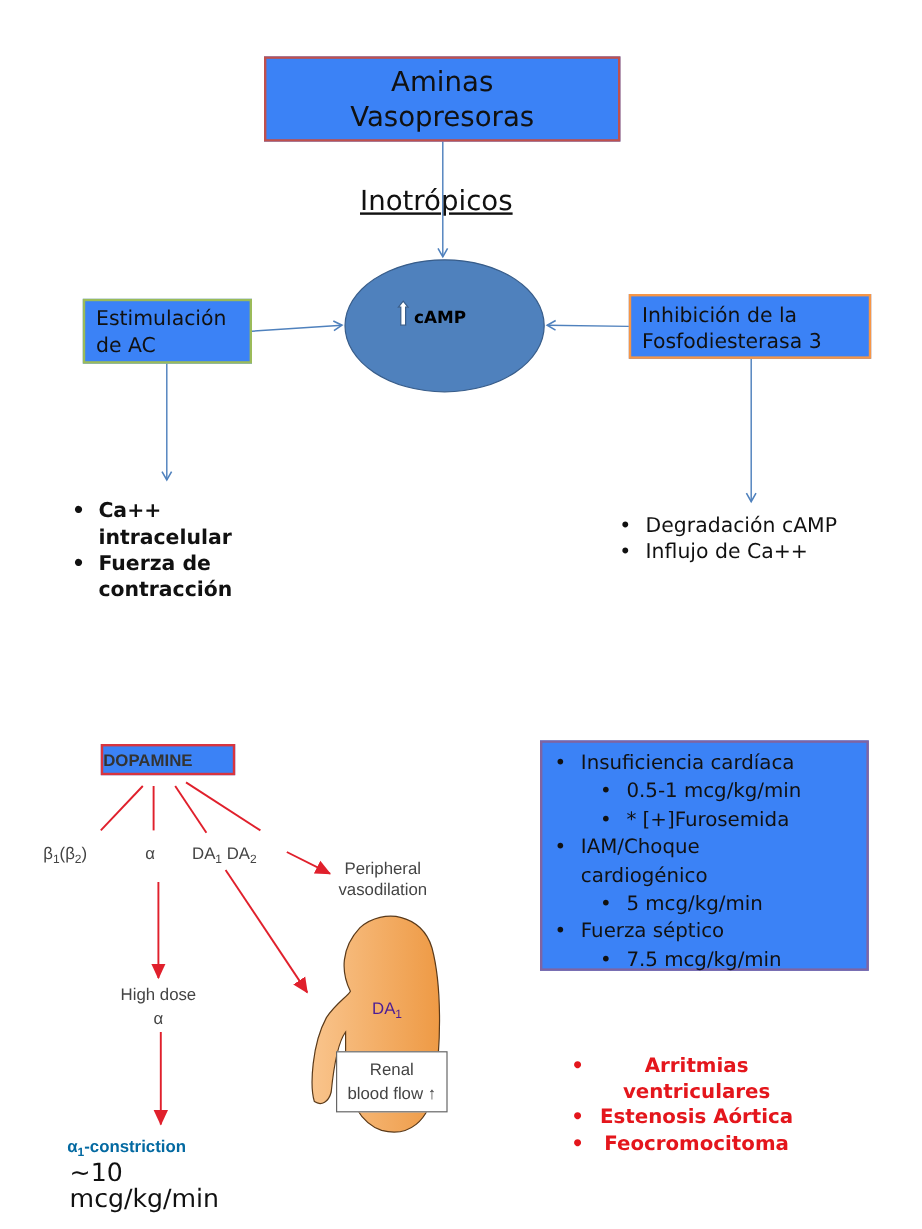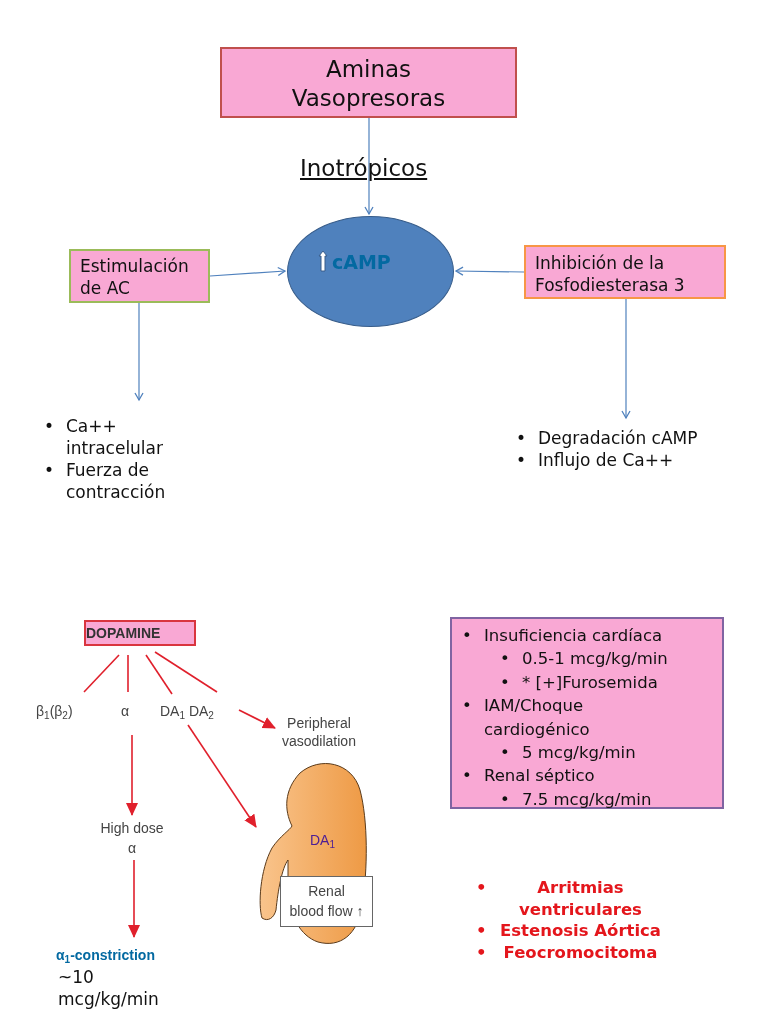--- a/index.html
+++ b/index.html
@@ -1,53 +1,53 @@
 <!DOCTYPE html>
 <html><head>
   <meta charset="utf-8">
   <style>
     html, body { margin:0; padding:0; background:#ffffff; }
     body { width:768px; height:1024px; position:relative; overflow:hidden;
            font-family:"DejaVu Sans", sans-serif; color:#111; }
     .abs { position:absolute; }
     svg.lines { position:absolute; left:0; top:0; width:768px; height:1024px; }
-    .box { position:absolute; background:#f9a8d4; box-sizing:border-box; }
+    .box { position:absolute; background:#3b82f6; box-sizing:border-box; }
     #title-box { left:220px; top:47px; width:297px; height:71px; border:2px solid #c0504d;
                  text-align:center; font-size:23px; line-height:29px; padding-top:6px; }
     #subtitle { left:300px; top:155px; font-size:23px; text-decoration:underline; }
     #ac-box { left:69px; top:249px; width:141px; height:54px; border:2px solid #9bbb59;
               font-size:17px; line-height:22px; padding:4px 0 0 9px; }
     #pde-box { left:524px; top:245px; width:202px; height:54px; border:2px solid #f79646;
                font-size:17px; line-height:22px; padding:5px 0 0 9px; }
     #camp { left:287px; top:216px; width:167px; height:111px; border-radius:50%;
             background:#4f81bd; border:1.5px solid #385d8a; box-sizing:border-box; }
-    #camp-label { left:318px; top:250px; font-size:19px; font-weight:bold; color:#0369a1; }
+    #camp-label { left:331px; top:250px; font-size:14px; font-weight:bold; color:#000000; }
     .bullets { position:absolute; font-size:17px; line-height:22px; }
     .bullets .item { position:relative; padding-left:28px; }
     .bullets .item::before { content:"•"; position:absolute; left:6px; }
-    #left-list { left:38px; top:415px; width:190px; }
+    #left-list { left:54px; top:415px; width:190px;font-weight:bold; }
     #right-list { left:510px; top:427px; width:240px; }
     #dose-box { left:450px; top:617px; width:274px; height:192px; border:2px solid #8064a2;
                 font-size:16.5px; line-height:23.4px; padding:5px 0 0 6px; }
     #dose-box .l1 { position:relative; padding-left:26px; }
     #dose-box .l1::before { content:"•"; position:absolute; left:4px; }
     #dose-box .l2 { position:relative; padding-left:64px; }
     #dose-box .l2::before { content:"•"; position:absolute; left:42px; }
     #contra { left:470px; top:877px; color:#e4161c; font-weight:bold; font-size:16.5px; line-height:21.5px; }
     #contra .item { position:relative; padding-left:30px;text-align:center; }
     #contra .item::before { content:"•"; position:absolute; left:6px; }
     #dopa-box { left:84px; top:620px; width:112px; height:26px; border:2px solid #d9353f;
                 font-family:"Liberation Sans", sans-serif; font-weight:bold; font-size:14px;
                 text-align:left; line-height:22px; color:#333; }
     .fig { position:absolute; font-family:"Liberation Sans", sans-serif; font-size:14px; color:#444; }
     .fig sub { font-size:10px; vertical-align:-3px; }
     #renal-box { left:280px; top:876px; width:93px; height:51px; border:1px solid #666;
                  background:#fff; text-align:center; line-height:20px; padding-top:4px; box-sizing:border-box; }
     #alpha-constr { left:56px; top:947px; font-weight:bold; color:#0369a1; font-size:14px; }
-    #alpha-dose { left:58px; top:966px; font-size:17px; line-height:22px; color:#111; }
+    #alpha-dose { left:58px; top:966px; font-size:21px; line-height:22px; color:#111; }
   </style>
 </head>
 <body>
 
 <svg class="lines" viewBox="0 0 768 1024">
   <defs>
     <marker id="openArrow" markerWidth="10" markerHeight="10" refX="8" refY="5" orient="auto" markerUnits="userSpaceOnUse">
       <path d="M1,1 L8,5 L1,9" fill="none" stroke="#4f81bd" stroke-width="1.3"></path>
     </marker>
     <marker id="redArrow" markerWidth="14" markerHeight="14" refX="12" refY="7" orient="auto" markerUnits="userSpaceOnUse">
@@ -151,21 +151,21 @@
   <div>mcg/kg/min</div>
 </div>
 
 <div class="box" id="dose-box">
   <div class="l1">Insuficiencia cardíaca</div>
   <div class="l2">0.5-1 mcg/kg/min</div>
   <div class="l2">* [+]Furosemida</div>
   <div class="l1">IAM/Choque</div>
   <div style="padding-left:26px">cardiogénico</div>
   <div class="l2">5 mcg/kg/min</div>
-  <div class="l1">Renal séptico</div>
+  <div class="l1">Fuerza séptico</div>
   <div class="l2">7.5 mcg/kg/min</div>
 </div>
 
 <div class="abs" id="contra">
   <div class="item">
     <div>Arritmias</div>
     <div>ventriculares</div>
   </div>
   <div class="item">Estenosis Aórtica</div>
   <div class="item">Feocromocitoma</div>

